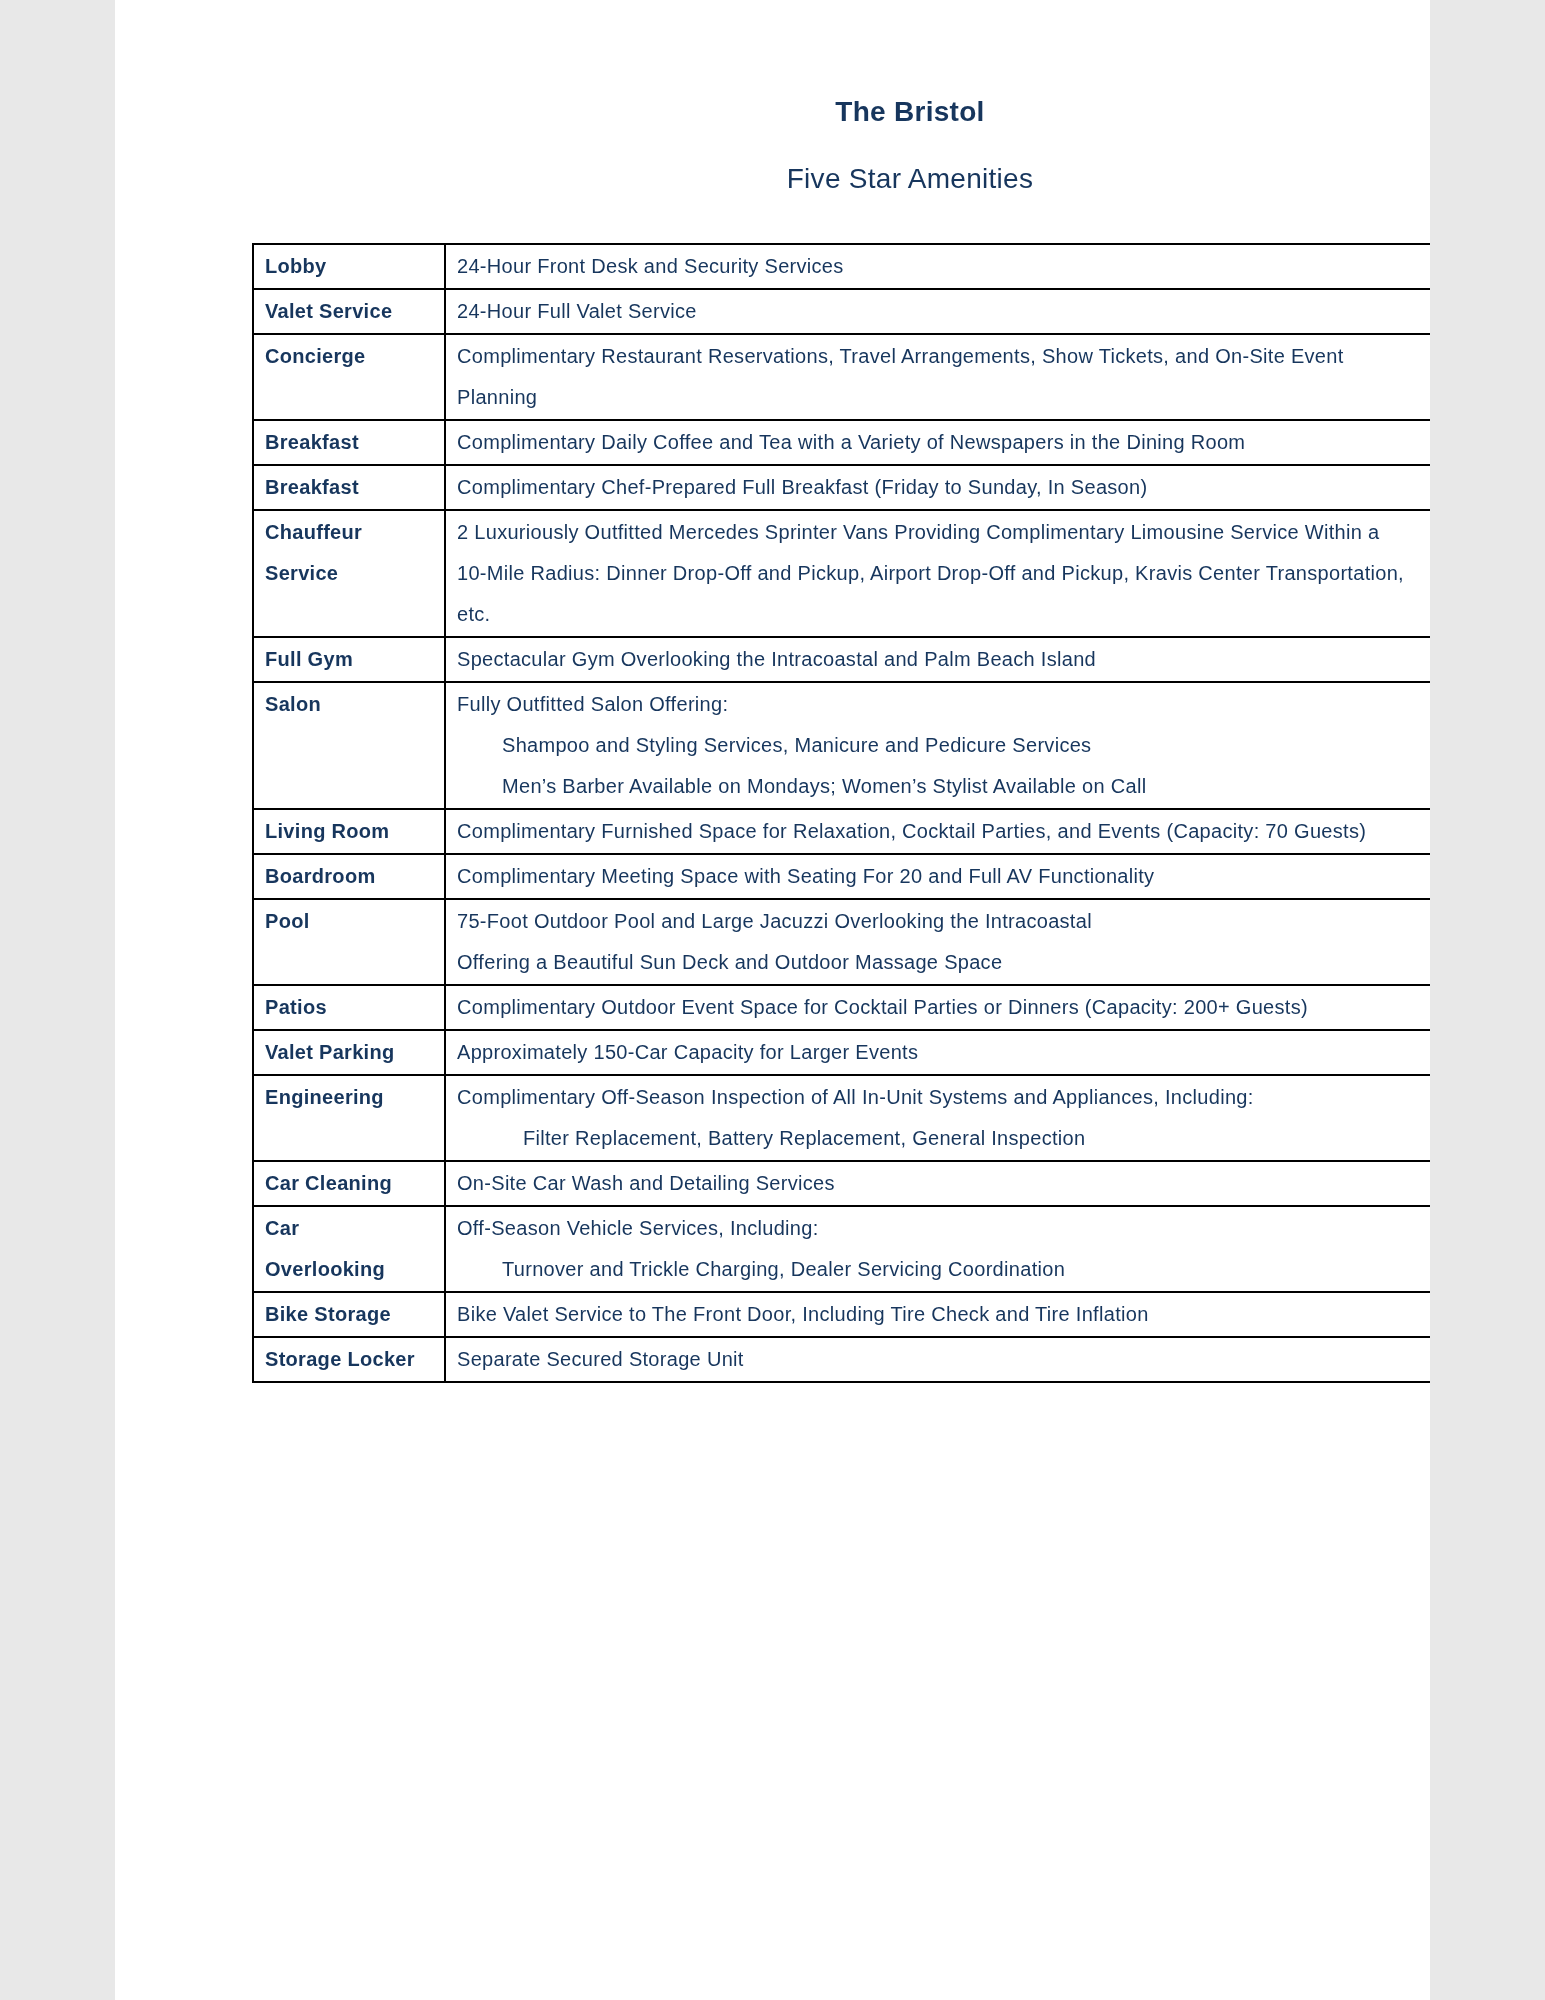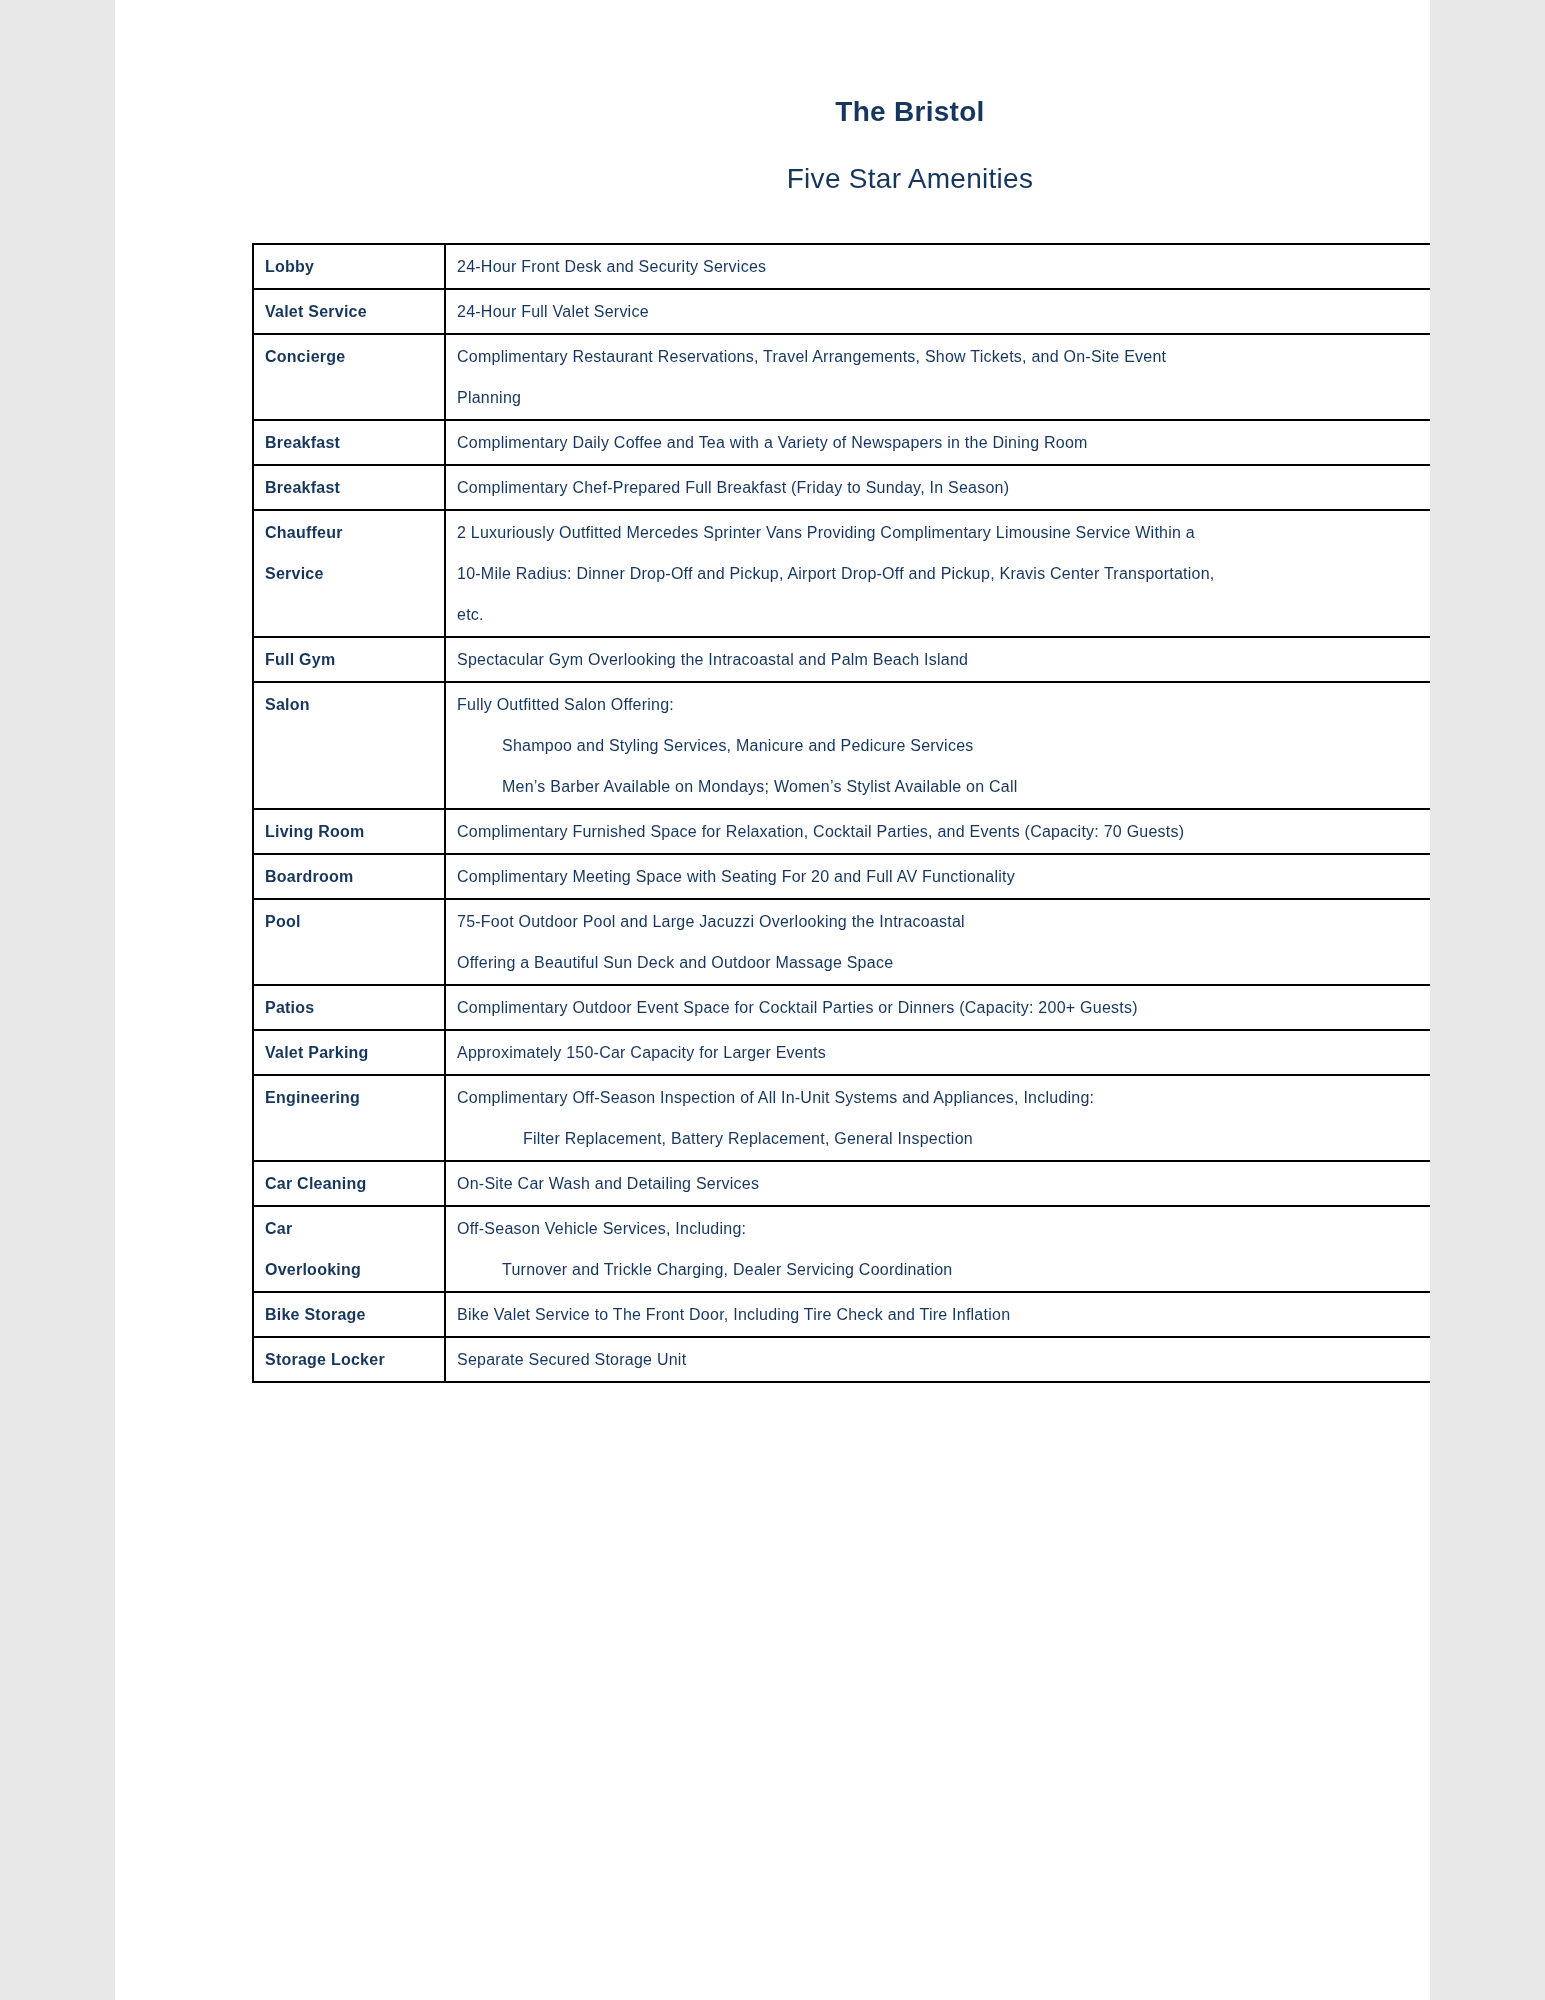--- a/index.html
+++ b/index.html
@@ -50,21 +50,21 @@
     border:2px solid var(--border);
     vertical-align:top;
     padding:1px 8px 1px 11px;
     box-sizing:border-box;
   }
   td.label-cell{
     width:192px;
     font-weight:bold;
   }
   .cell-line{
-    font-size:16px;
+    font-size:20px;
     line-height:41px;
     letter-spacing:0.015em;
     white-space:nowrap;
     overflow:visible;
   }
 </style>
 </head>
 <body>
 
 <div class="page">

